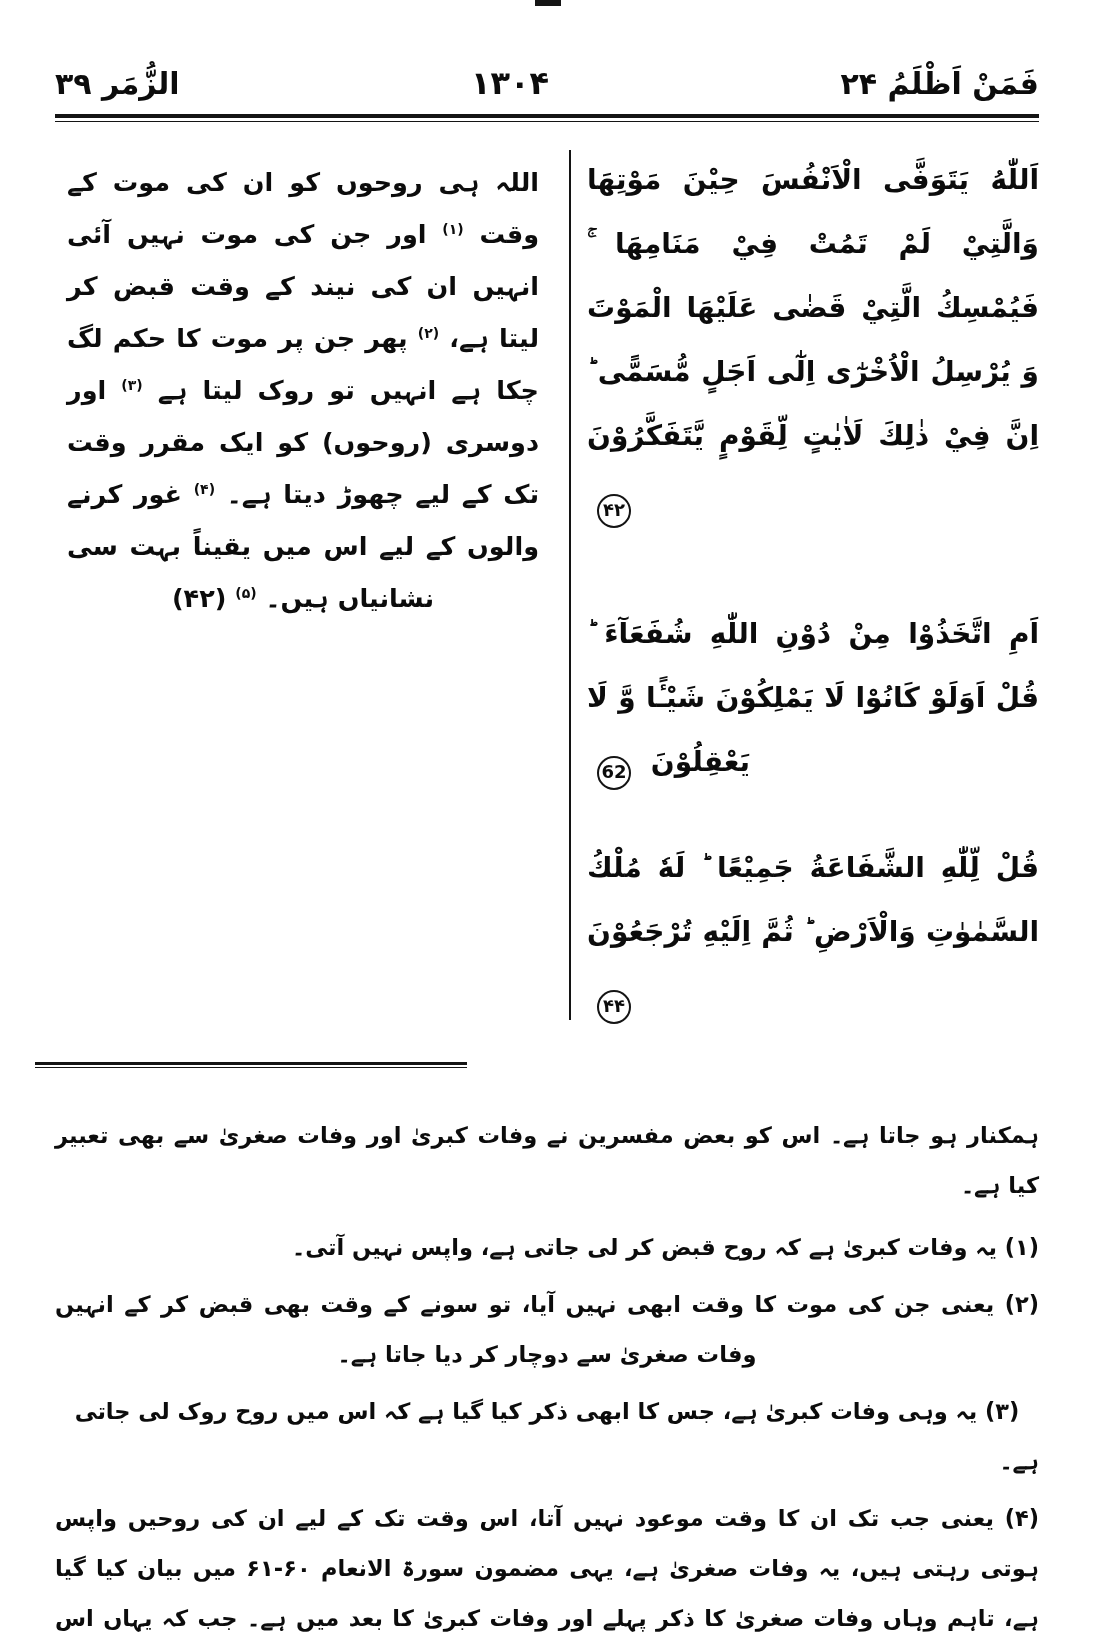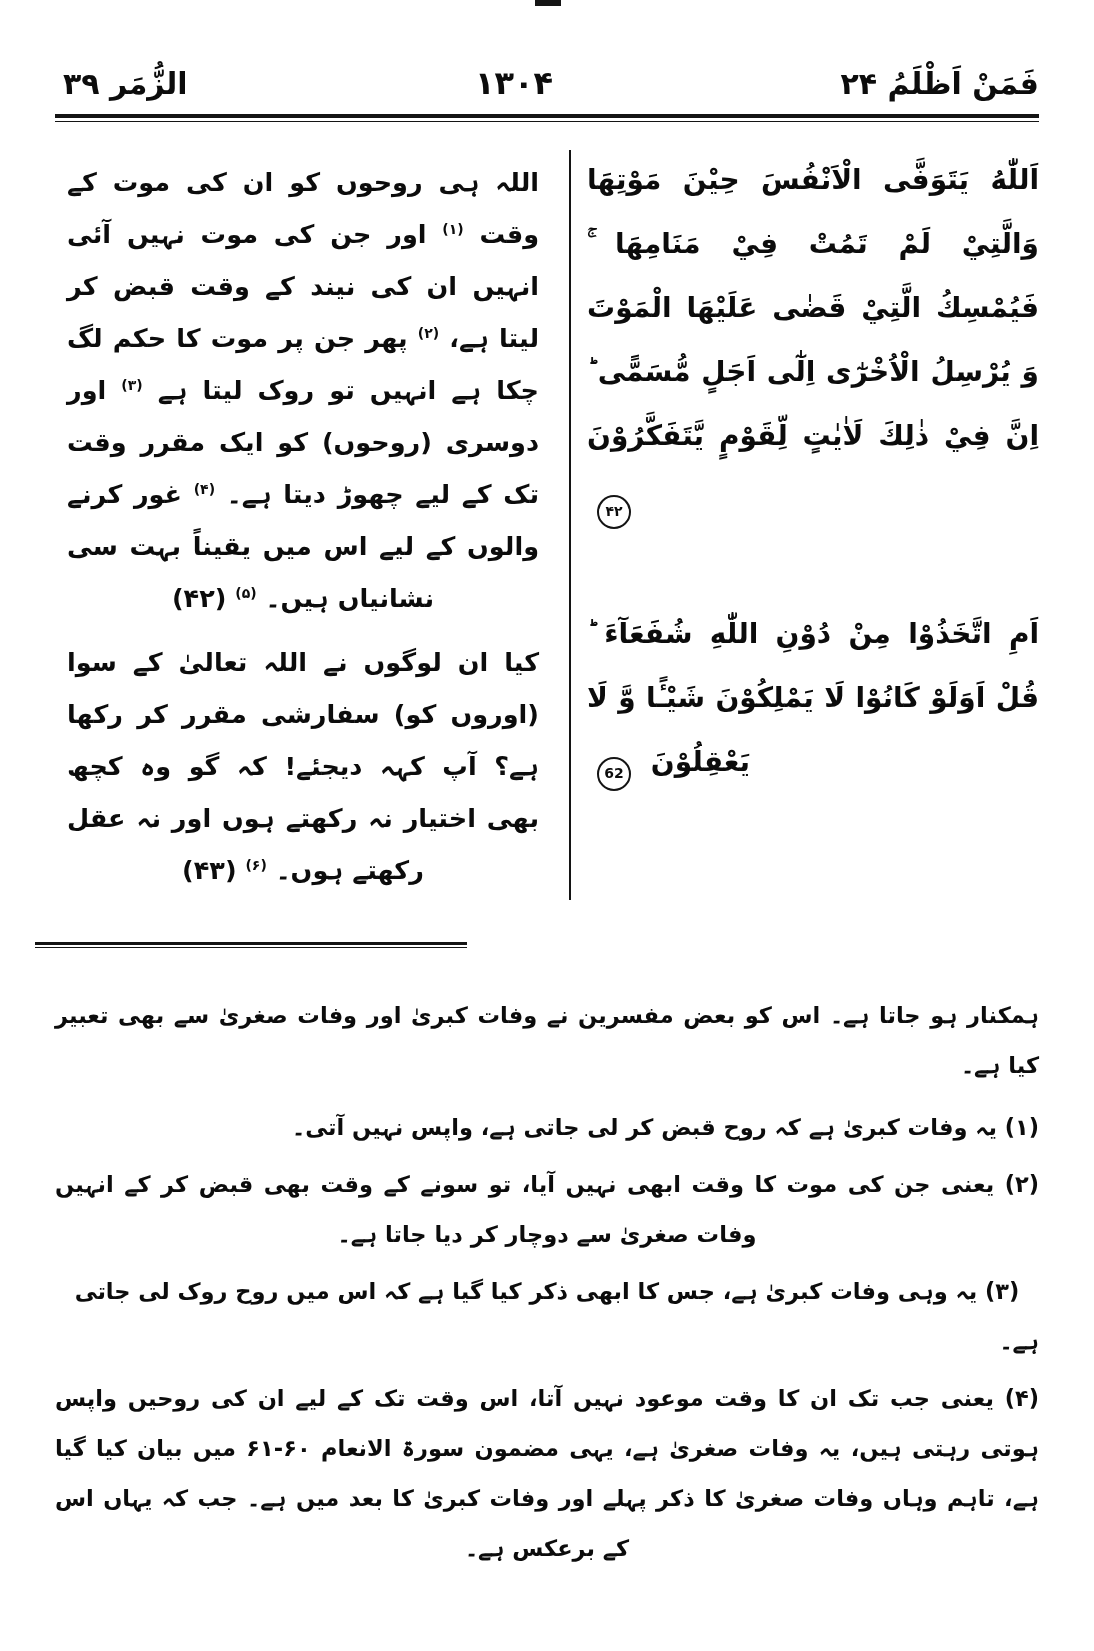--- a/index.html
+++ b/index.html
@@ -12,21 +12,21 @@
     overflow:hidden;
   }
   .page-mark{
     position:absolute;top:0;left:535px;width:26px;height:6px;background:#151515;
   }
   .page-header{
     display:flex;justify-content:space-between;align-items:baseline;
     padding:64px 55px 0 55px;
     font-weight:bold;
   }
-  .hdr{direction:rtl;font-size:30px;letter-spacing:0;margin-left:8px;}
+  .hdr{direction:rtl;font-size:30px;letter-spacing:0;}
   .hdr-center{font-size:32px;}
   .header-rule{
     margin:12px 55px 0 55px;
     border-top:4px solid #141414;
     border-bottom:1px solid #141414;
     height:3px;
   }
   .columns{
     display:flex;direction:rtl;
     padding:22px 55px 0 55px;
@@ -41,21 +41,21 @@
     line-height:64px;
     text-align:justify;text-align-last:left;
     margin:0;
   }
   .ayah.gap-lg{margin-bottom:70px;}
   .ayah.gap-sm{margin-bottom:42px;}
   .ayah-num{
     display:inline-block;
     width:30px;height:30px;line-height:28px;
     border:2px solid #141414;border-radius:50%;
-    font-size:14px;text-align:center;text-align-last:center;
+    font-size:18px;text-align:center;text-align-last:center;
     vertical-align:-7px;margin:0 10px;
     font-weight:bold;
   }
   .trans{
     direction:rtl;
     font-size:25.5px;font-weight:bold;
     line-height:52px;
     text-align:justify;text-align-last:center;
     margin:12px;
   }
@@ -97,27 +97,30 @@
 
     <section class="arabic-col">
       <p class="ayah gap-lg">
         <span>اَللّٰهُ يَتَوَفَّى الْاَنْفُسَ حِيْنَ مَوْتِهَا وَالَّتِيْ لَمْ تَمُتْ فِيْ مَنَامِهَا ۚ فَيُمْسِكُ الَّتِيْ قَضٰى عَلَيْهَا الْمَوْتَ وَ يُرْسِلُ الْاُخْرٰٓى اِلٰٓى اَجَلٍ مُّسَمًّى ؕ اِنَّ فِيْ ذٰلِكَ لَاٰيٰتٍ لِّقَوْمٍ يَّتَفَكَّرُوْنَ</span>
         <span class="ayah-num">۴۲</span>
       </p>
       <p class="ayah gap-sm">
         <span>اَمِ اتَّخَذُوْا مِنْ دُوْنِ اللّٰهِ شُفَعَآءَ ؕ قُلْ اَوَلَوْ كَانُوْا لَا يَمْلِكُوْنَ شَيْـًٔا وَّ لَا يَعْقِلُوْنَ</span>
         <span class="ayah-num">62</span>
       </p>
+      <p class="ayah">
+        <span>قُلْ لِّلّٰهِ الشَّفَاعَةُ جَمِيْعًا ؕ لَهٗ مُلْكُ السَّمٰوٰتِ وَالْاَرْضِ ؕ ثُمَّ اِلَيْهِ تُرْجَعُوْنَ</span>
+        <span class="ayah-num">۴۴</span>
+      </p>
     </section>
 
     <div class="col-divider"></div>
 
     <section class="urdu-col">
       <p class="trans">اللہ ہی روحوں کو ان کی موت کے وقت <sup>(۱)</sup> اور جن کی موت نہیں آئی انہیں ان کی نیند کے وقت قبض کر لیتا ہے، <sup>(۲)</sup> پھر جن پر موت کا حکم لگ چکا ہے انہیں تو روک لیتا ہے <sup>(۳)</sup> اور دوسری (روحوں) کو ایک مقرر وقت تک کے لیے چھوڑ دیتا ہے۔ <sup>(۴)</sup> غور کرنے والوں کے لیے اس میں یقیناً بہت سی نشانیاں ہیں۔ <sup>(۵)</sup> (۴۲)</p>
-      <p class="trans">کیا ان لوگوں نے اللہ تعالیٰ کے سوا (اوروں کو) سفارشی مقرر کر رکھا ہے؟ آپ کہہ دیجئے! کہ گو وہ کچھ بھی اختیار نہ رکھتے ہوں اور نہ عقل رکھتے ہوں۔ <sup>(۶)</sup> (۴۳)</p>
     </section>
 
   </main>
 
   <div class="end-rule"></div>
 
   <footer class="footnotes">
     <p class="fn fn-cont">ہمکنار ہو جاتا ہے۔ اس کو بعض مفسرین نے وفات کبریٰ اور وفات صغریٰ سے بھی تعبیر کیا ہے۔</p>
     <p class="fn fn-single">(۱) یہ وفات کبریٰ ہے کہ روح قبض کر لی جاتی ہے، واپس نہیں آتی۔</p>
     <p class="fn fn-multi">(۲) یعنی جن کی موت کا وقت ابھی نہیں آیا، تو سونے کے وقت بھی قبض کر کے انہیں وفات صغریٰ سے دوچار کر دیا جاتا ہے۔</p>

